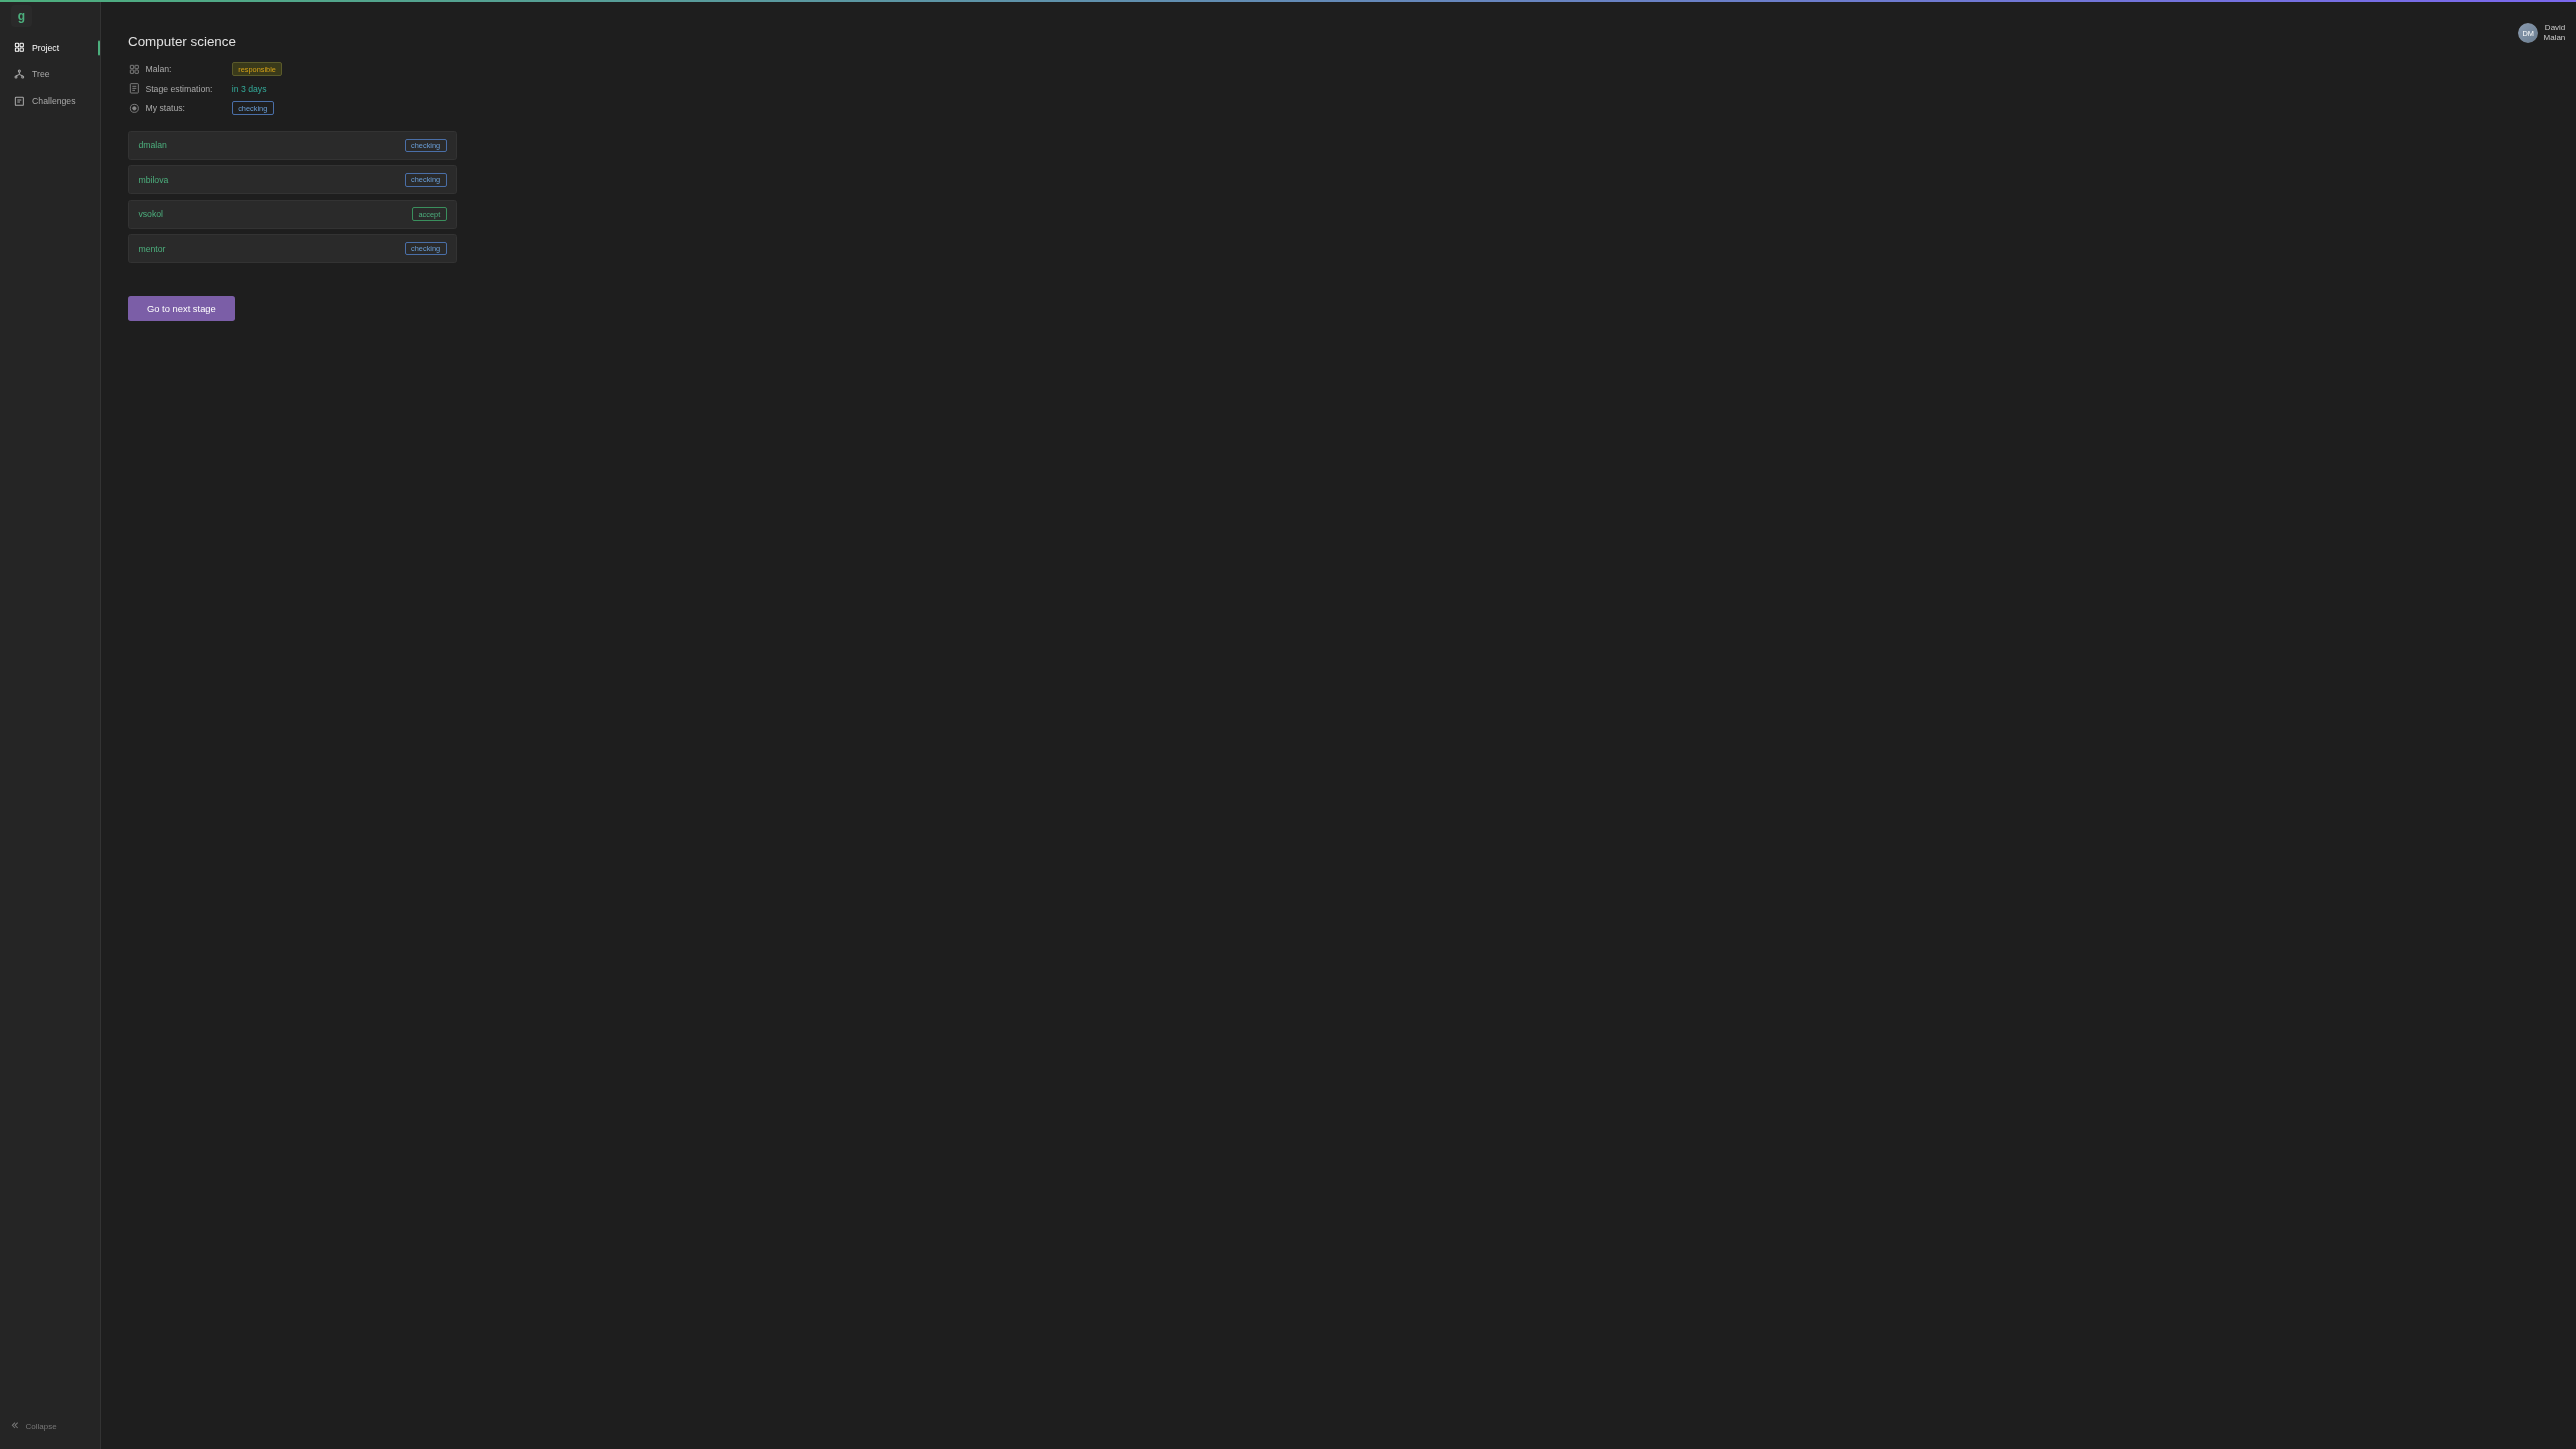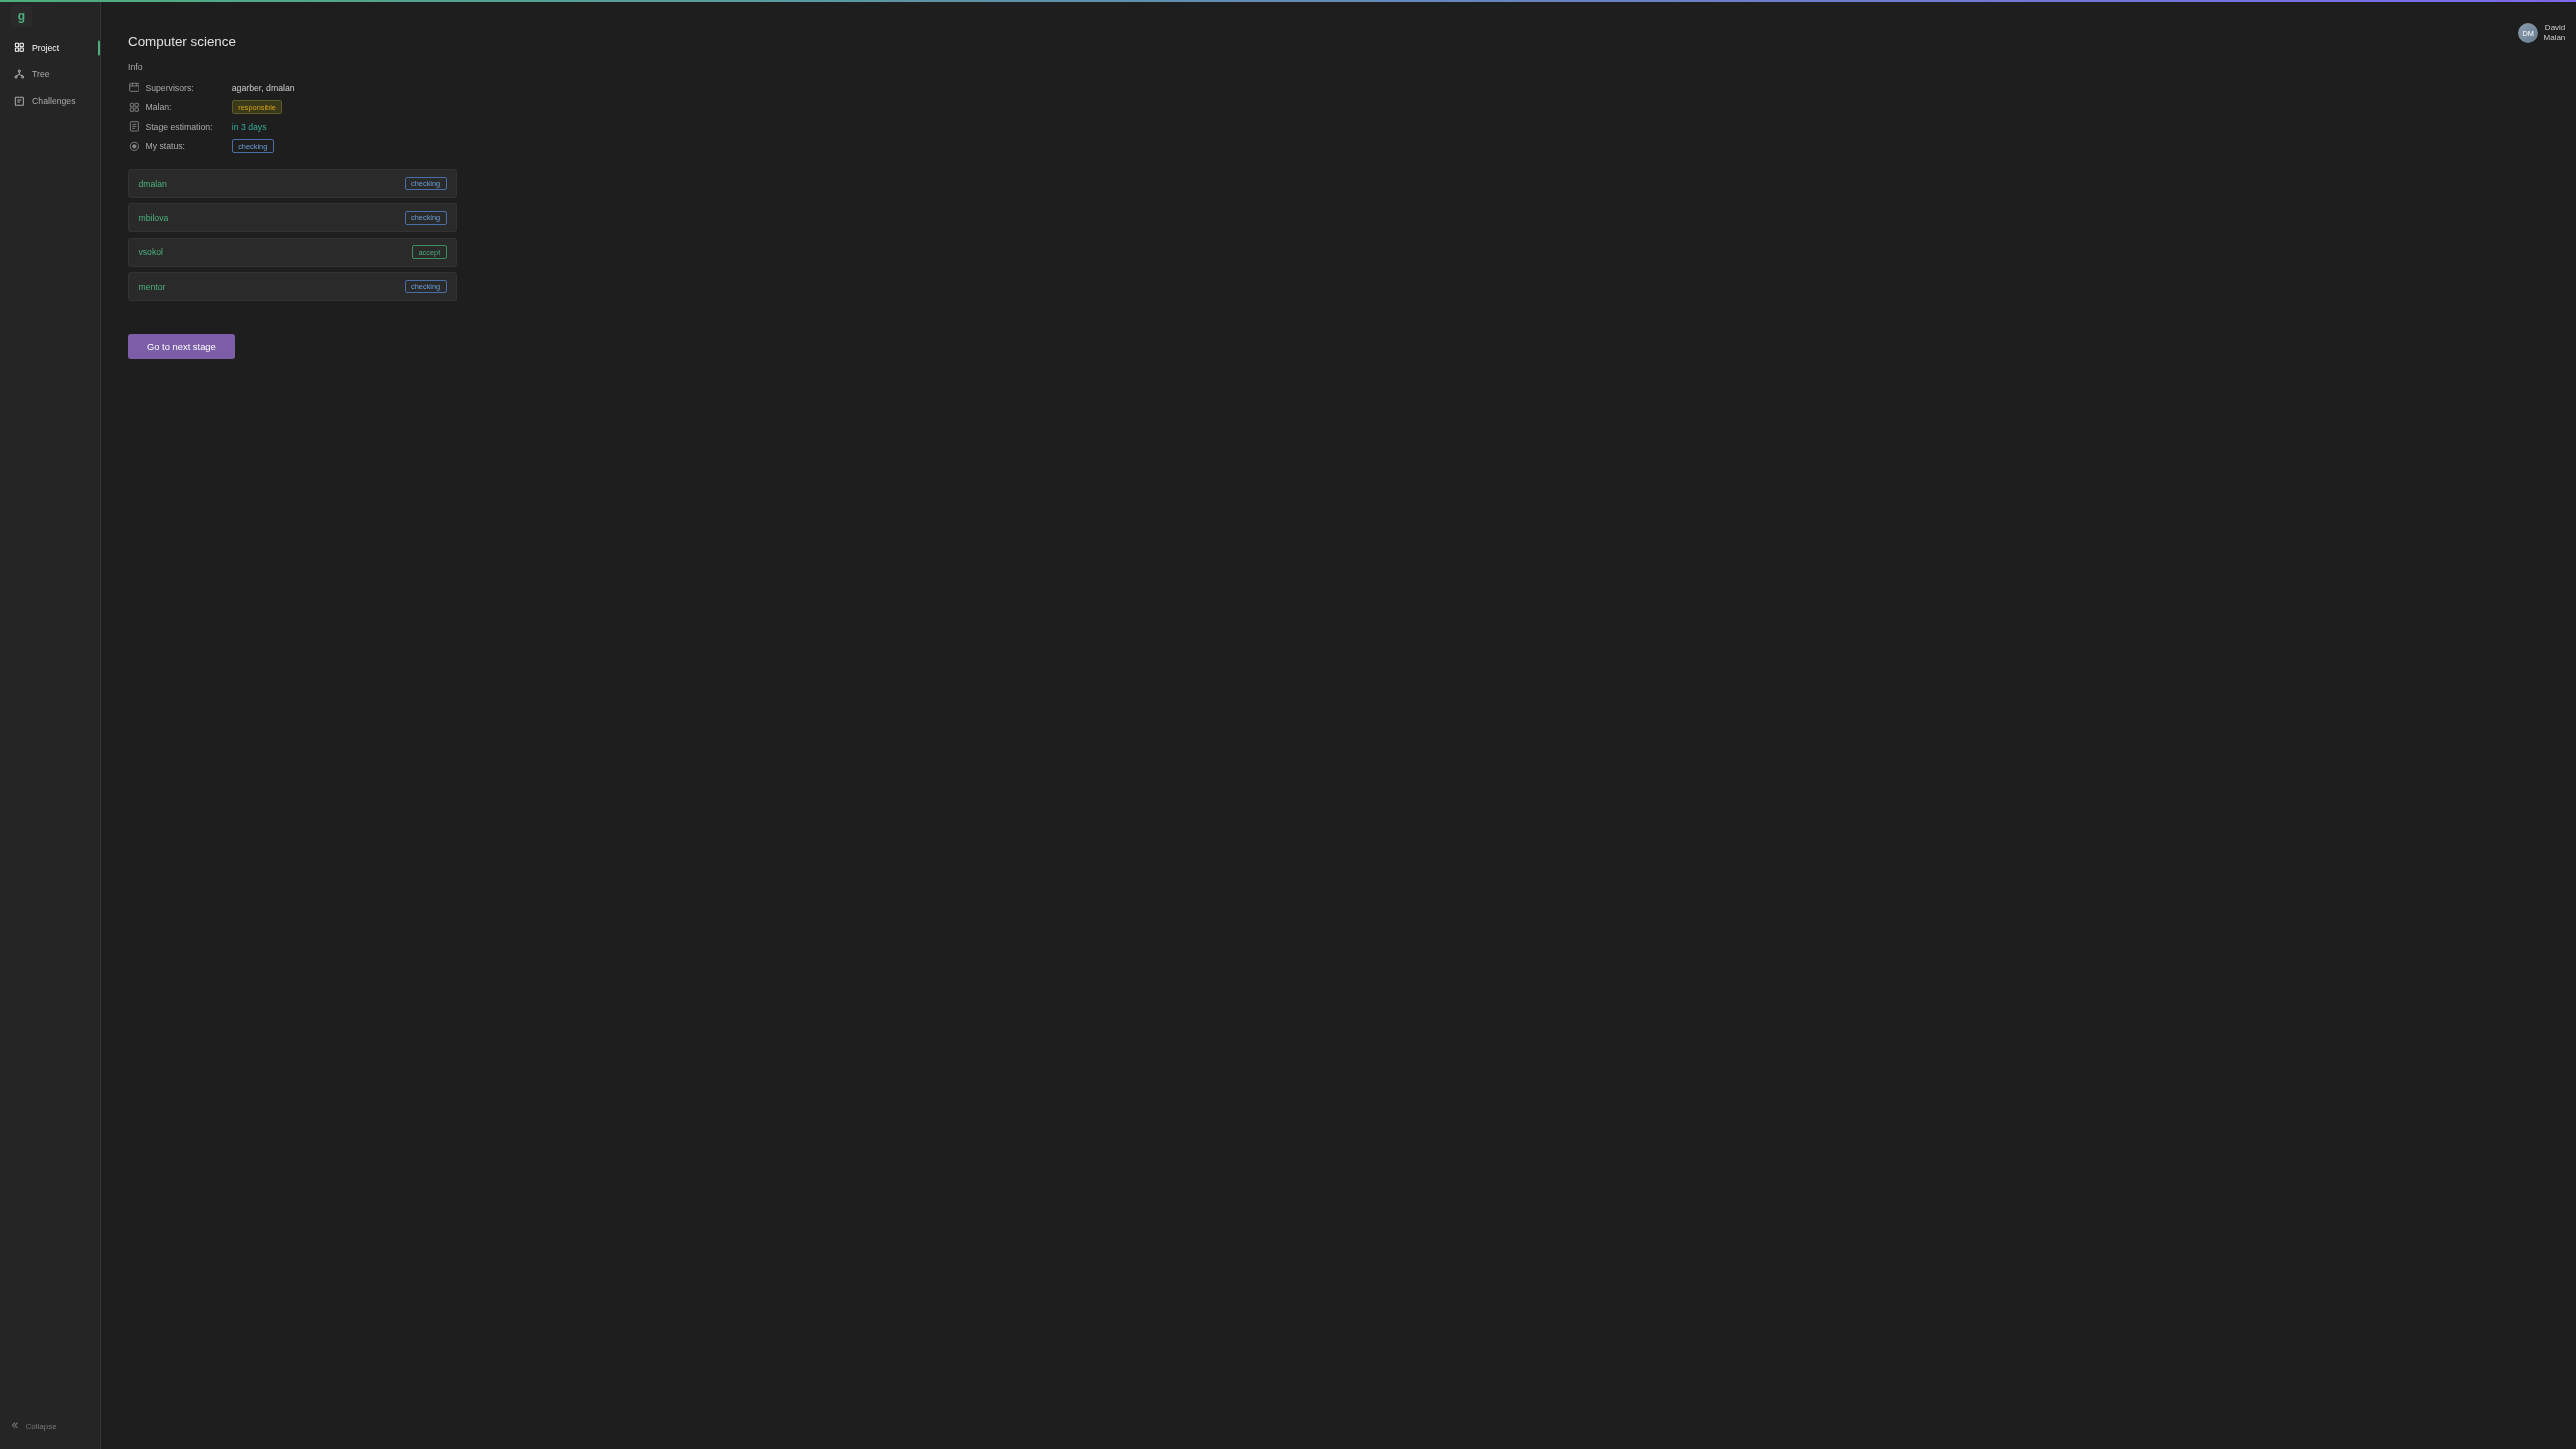--- a/index.html
+++ b/index.html
@@ -360,34 +360,21 @@
   <div class="user-name">
     <span class="first">David</span>
     <span class="last">Malan</span>
   </div>
 </div>
 
 <main class="main">
   <h1 class="page-title">Computer science</h1>
 
   <div class="info-section">
-    <div class="section-title">Info</div>
-
-    <div class="info-row">
-      <div class="info-icon">
-        <svg width="10.7" height="10.7" viewBox="0 0 16 16" fill="none" stroke="currentColor" stroke-width="1.3">
-          <rect x="1" y="2" width="14" height="12" rx="1"></rect>
-          <line x1="1" y1="6" x2="15" y2="6"></line>
-          <line x1="5" y1="2" x2="5" y2="6"></line>
-          <line x1="11" y1="2" x2="11" y2="6"></line>
-        </svg>
-      </div>
-      <span class="info-label">Supervisors:</span>
-      <span class="info-value">agarber, dmalan</span>
-    </div>
+
 
     <div class="info-row">
       <div class="info-icon">
         <svg width="10.7" height="10.7" viewBox="0 0 16 16" fill="none" stroke="currentColor" stroke-width="1.3">
           <rect x="2" y="2" width="5" height="5" rx="0.5"></rect>
           <rect x="9" y="2" width="5" height="5" rx="0.5"></rect>
           <rect x="2" y="9" width="5" height="5" rx="0.5"></rect>
           <rect x="9" y="9" width="5" height="5" rx="0.5"></rect>
         </svg>
       </div>

